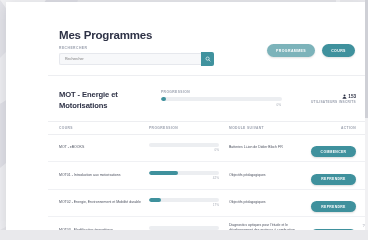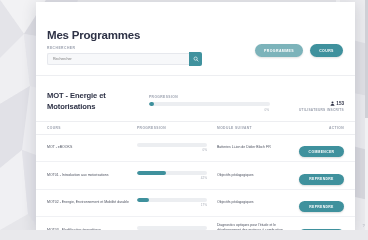--- a/index.html
+++ b/index.html
@@ -6,24 +6,25 @@
   body{
     width:368px;height:230px;overflow:hidden;
     font-family:"Liberation Sans", sans-serif;
     background:#e9e9ec;
     position:relative;
   }
   
   #backdrop{position:absolute;inset:0;z-index:0;}
   
   #app-card{
-    position:absolute;left:36px;top:2px;width:319px;height:230px;
+    position:absolute;left:6px;top:2px;width:319px;height:230px;
     background:#ffffff;z-index:2;
     box-shadow:0 3px 14px rgba(40,45,60,.16);
     overflow:hidden;
+    padding-left:42px;
   }
   
   #page-title{
     font-size:11.5px;font-weight:bold;color:#2e3246;
     letter-spacing:-.2px;margin:27px 0 0 11px;
   }
   
   .search-label{
     font-size:3.4px;font-weight:bold;color:#9aa0ae;
     letter-spacing:.45px;margin:5px 0 2px 11px;
@@ -53,21 +54,21 @@
     justify-content:center;color:#fff;font-size:3.5px;font-weight:bold;
     letter-spacing:.4px;cursor:pointer;
     box-shadow:0 1px 2px rgba(0,0,0,.12);
   }
   .pill-programmes{width:48px;background:#7cb3ba;}
   .pill-cours{width:33px;background:#3f919d;}
   
   #program-header{
     margin:9px 0 0 0;padding:9px 11px 9px 11px;
     border-top:1px solid #edeef1;
-    display:flex;align-items:flex-end;
+    display:flex;align-items:center;
     position:relative;height:27px;box-sizing:content-box;
   }
   .program-name{
     width:90px;font-size:7.6px;font-weight:bold;color:#2e3246;
     line-height:11px;letter-spacing:-.1px;padding-top:4px;
   }
   .prog-wrap{flex:1;padding-left:12px;padding-right:12px;padding-top:1px;}
   .prog-caption{
     font-size:3.3px;font-weight:bold;color:#9aa0ae;letter-spacing:.4px;
     margin-bottom:3px;

